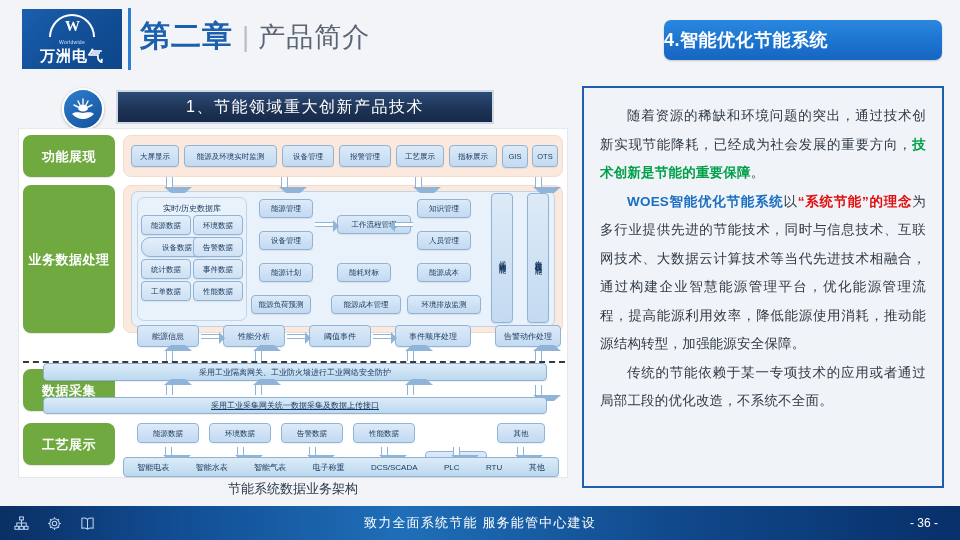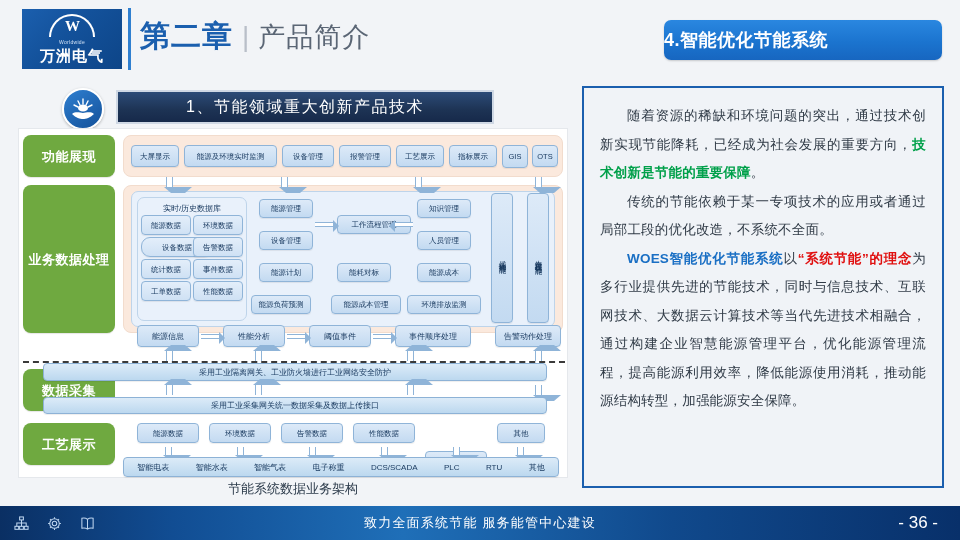--- a/index.html
+++ b/index.html
@@ -167,21 +167,21 @@
   }
   #footer-icons { position: absolute; left: 14px; top: 0; height: 34px; display: flex; align-items: center; gap: 18px; }
   #footer-icons svg { display: block; }
   #footer-text {
     position: absolute; left: 0; top: 0; width: 960px; height: 34px;
     display: flex; align-items: center; justify-content: center;
     color: #ffffff; font-size: 13px; letter-spacing: 1.2px;
   }
   #footer-page {
     position: absolute; right: 22px; top: 0; height: 34px;
-    display: flex; align-items: center; color: #ffffff; font-size: 17px;
+    display: flex; align-items: center; color: #ffffff; font-size: 12px;
   }
 </style>
 </head>
 <body>
 
 <div id="header">
 
   <div id="logo-box">
     <div class="mark">
       <div class="arc"></div>
@@ -294,21 +294,21 @@
 
   <div id="dash-divider"></div>
 
   <div class="node bar" style="left:24px; top:234px; width:504px; height:18px;">采用工业隔离网关、工业防火墙进行工业网络安全防护</div>
 
   <div class="arrow-v up" style="left:147px; top:256px; height:10px;"></div>
   <div class="arrow-v up" style="left:236px; top:256px; height:10px;"></div>
   <div class="arrow-v up" style="left:388px; top:256px; height:10px;"></div>
   <div class="arrow-v down" style="left:516px; top:256px; height:10px;"></div>
 
-  <div class="node bar" style="left:24px; top:268px; width:504px; height:17px;">采用工业采集网关统一数据采集及数据上传接口</div>
+  <div class="node bar" style="left:24px; top:268px; width:504px; height:17px;text-decoration:underline;">采用工业采集网关统一数据采集及数据上传接口</div>
 
   <div class="node" style="left:118px; top:294px; width:62px; height:20px;">能源数据</div>
   <div class="node" style="left:190px; top:294px; width:62px; height:20px;">环境数据</div>
   <div class="node" style="left:262px; top:294px; width:62px; height:20px;">告警数据</div>
   <div class="node" style="left:334px; top:294px; width:62px; height:20px;">性能数据</div>
   <div class="node" style="left:406px; top:294px; width:62px; height:20px;margin-top:28px;">配置数据</div>
   <div class="node" style="left:478px; top:294px; width:48px; height:20px;">其他</div>
 
   <div class="arrow-v down" style="left:146px; top:318px; height:8px;"></div>
   <div class="arrow-v down" style="left:218px; top:318px; height:8px;"></div>
@@ -328,22 +328,22 @@
       <span>RTU</span>
       <span>其他</span>
     </span>
   </div>
 </div>
 
 <div id="caption">节能系统数据业务架构</div>
 
 <div id="textpanel">
   <p><span>随着资源的稀缺和环境问题的突出，通过技术创新实现节能降耗，已经成为社会发展的重要方向，</span><span class="g">技术创新是节能的重要保障</span><span>。</span></p>
+  <p><span class="b">WOES智能优化节能系统</span><span>以</span><span class="r">“系统节能”的理念</span><span>为多行业提供先进的节能技术，同时与信息技术、互联网技术、大数据云计算技术等当代先进技术相融合，通过构建企业智慧能源管理平台，优化能源管理流程，提高能源利用效率，降低能源使用消耗，推动能源结构转型，加强能源安全保障。</span></p>
   <p>传统的节能依赖于某一专项技术的应用或者通过局部工段的优化改造，不系统不全面。</p>
-  <p><span class="b">WOES智能优化节能系统</span><span>以</span><span class="r">“系统节能”的理念</span><span>为多行业提供先进的节能技术，同时与信息技术、互联网技术、大数据云计算技术等当代先进技术相融合，通过构建企业智慧能源管理平台，优化能源管理流程，提高能源利用效率，降低能源使用消耗，推动能源结构转型，加强能源安全保障。</span></p>
 </div>
 
 <div id="footer">
   <div id="footer-icons">
     <span>
       <svg width="15" height="15" viewBox="0 0 16 16" fill="none" stroke="#bfd6f0" stroke-width="1.1">
         <rect x="6" y="1" width="4" height="3.2"></rect>
         <rect x="1" y="11" width="4" height="3.2"></rect>
         <rect x="6" y="11" width="4" height="3.2"></rect>
         <rect x="11" y="11" width="4" height="3.2"></rect>

